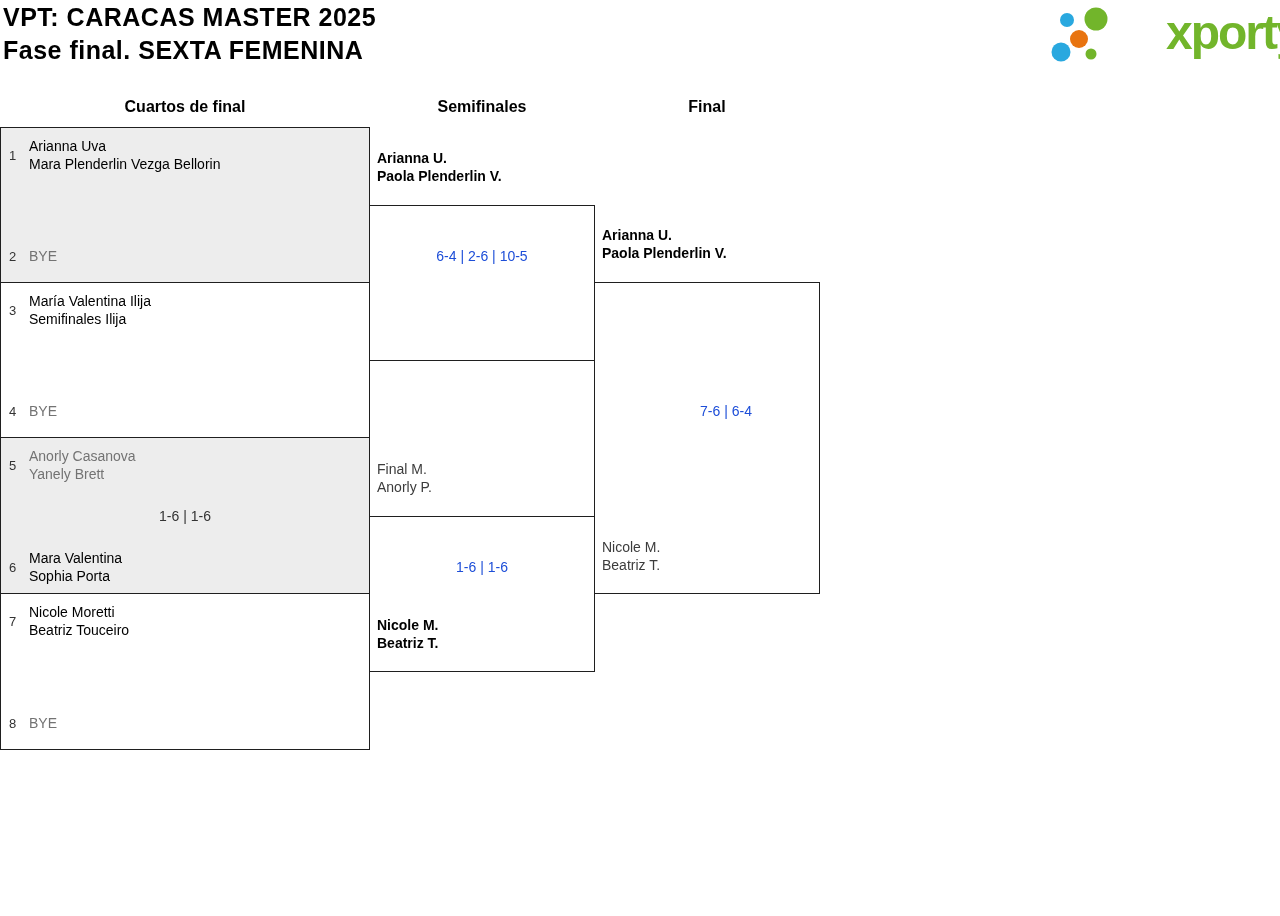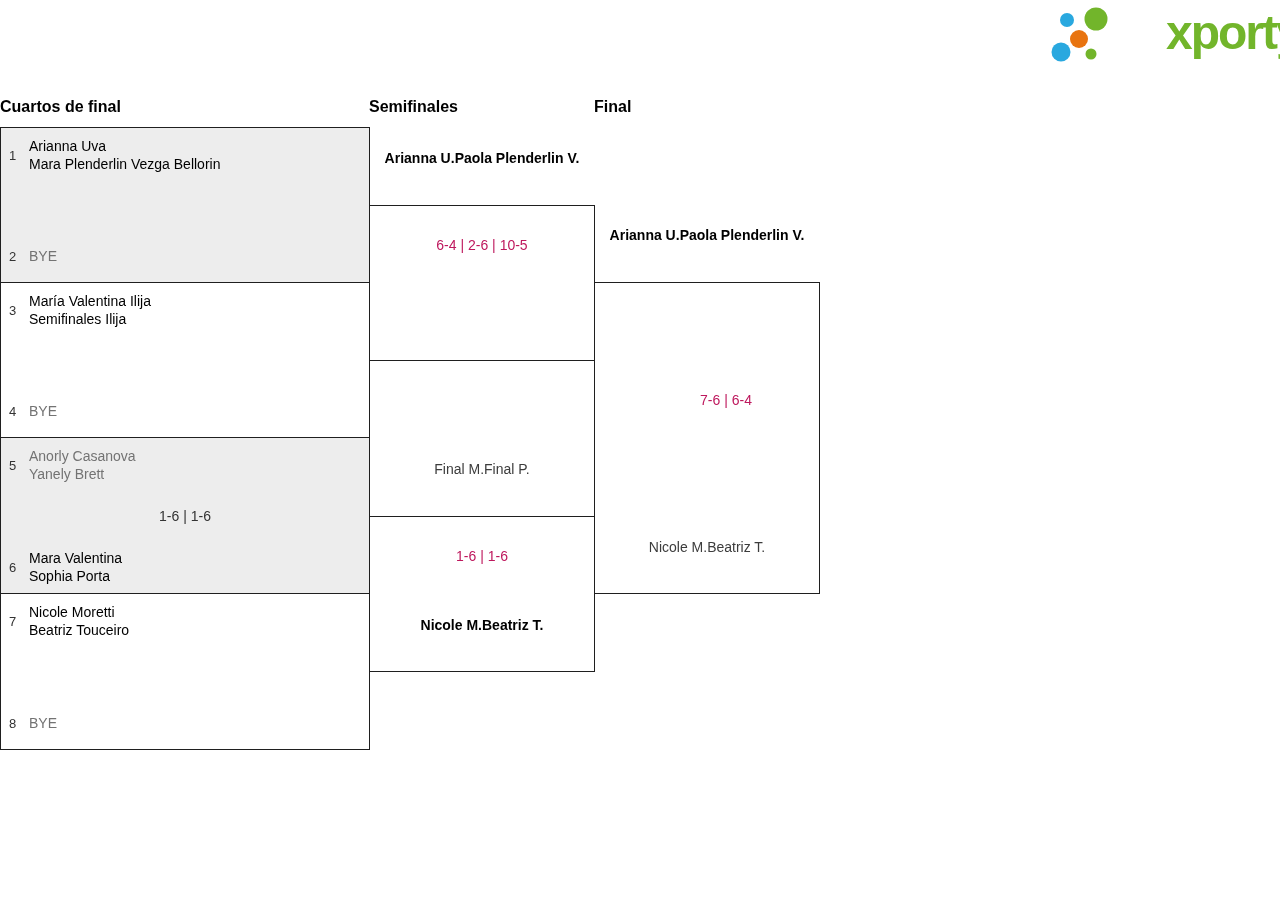--- a/index.html
+++ b/index.html
@@ -10,21 +10,21 @@
   .title {
     position:absolute; left:3px; top:1px; font-size:25px; font-weight:700;
     line-height:33px; color:#000; letter-spacing:0.5px;
   }
   .logo { position:absolute; left:1046px; top:5px; height:62px; display:flex; align-items:center;gap:48px; }
   .logo-wordmark {
     font-size:48px; font-weight:700; letter-spacing:-2px; line-height:58px;
     margin-left:2px; position:relative; top:-3px;
   }
   .round-header {
-    position:absolute; top:97px; height:20px; line-height:20px; text-align:left;
+    position:absolute; top:97px; height:20px; line-height:20px; text-align:center;
     font-size:16px; font-weight:700; color:#000;
   }
   .box {
     position:absolute; box-sizing:border-box; border:1px solid #1f1f1f; background:#ffffff;
   }
   .box.shaded { background:#ededed; }
   .team {
     position:absolute; left:0; right:0; height:36px;
     display:flex; align-items:center;
   }
@@ -32,34 +32,38 @@
   .team-bottom { bottom:8px; }
   .seed { flex:none; width:20px; padding-left:8px; font-size:13px; color:#333; }
   .names { font-size:14px; line-height:18px; color:#737373; }
   .names div:empty { display:none; }
   .names.winner { font-weight:400; color:#000; }
   .qf-score {
     position:absolute; left:0; right:0; top:50%; transform:translateY(-50%);
     text-align:center; font-size:14px; color:#333; height:18px; line-height:18px;
   }
   .fname {
-    position:absolute; width:210px; height:36px; display:flex; 
+    position:absolute; width:210px; height:36px; display:flex; flex-direction:column;
     justify-content:center; font-size:14px; line-height:18px; color:#3c3c3c;
   }
   .fname.winner { font-weight:700; color:#000; }
   .score-abs {
     position:absolute; height:18px; line-height:18px; text-align:center;
-    font-size:14px; color:#be185d;
+    font-size:14px; color:#1d4ed8;margin-top:11px;
   }
 </style>
 </head>
 <body>
 
 <div class="stage">
 
+  <div class="title">
+    <div>VPT: CARACAS MASTER 2025</div>
+    <div>Fase final. SEXTA FEMENINA</div>
+  </div>
 
   <div class="logo">
     <svg width="70" height="62" viewBox="0 0 70 62">
       <circle cx="21" cy="15" r="7" fill="#29a8df"></circle>
       <circle cx="50" cy="14" r="11.5" fill="#72b52b"></circle>
       <circle cx="33" cy="34" r="9" fill="#e87410"></circle>
       <circle cx="15" cy="47" r="9.5" fill="#29a8df"></circle>
       <circle cx="45" cy="49" r="5.5" fill="#72b52b"></circle>
     </svg>
     <span class="logo-wordmark" style="color: rgb(114, 181, 43);">xporty</span>
@@ -146,21 +150,21 @@
   <div class="box" style="left:594px;top:282px;width:226px;height:312px"></div>
 
   <div class="fname winner" style="left:377px;top:149px">
     <div>Arianna U.</div>
     <div>Paola Plenderlin V.</div>
   </div>
   <div class="score-abs" style="left:369px;top:236px;width:226px">6-4 | 2-6 | 10-5</div>
 
   <div class="fname" style="left:377px;top:460px">
     <div>Final M.</div>
-    <div>Final P.</div>
+    <div>Anorly P.</div>
   </div>
   <div class="fname winner" style="left:377px;top:616px">
     <div>Nicole M.</div>
     <div>Beatriz T.</div>
   </div>
   <div class="score-abs" style="left:369px;top:547px;width:226px">1-6 | 1-6</div>
 
   <div class="fname winner" style="left:602px;top:226px">
     <div>Arianna U.</div>
     <div>Paola Plenderlin V.</div>

